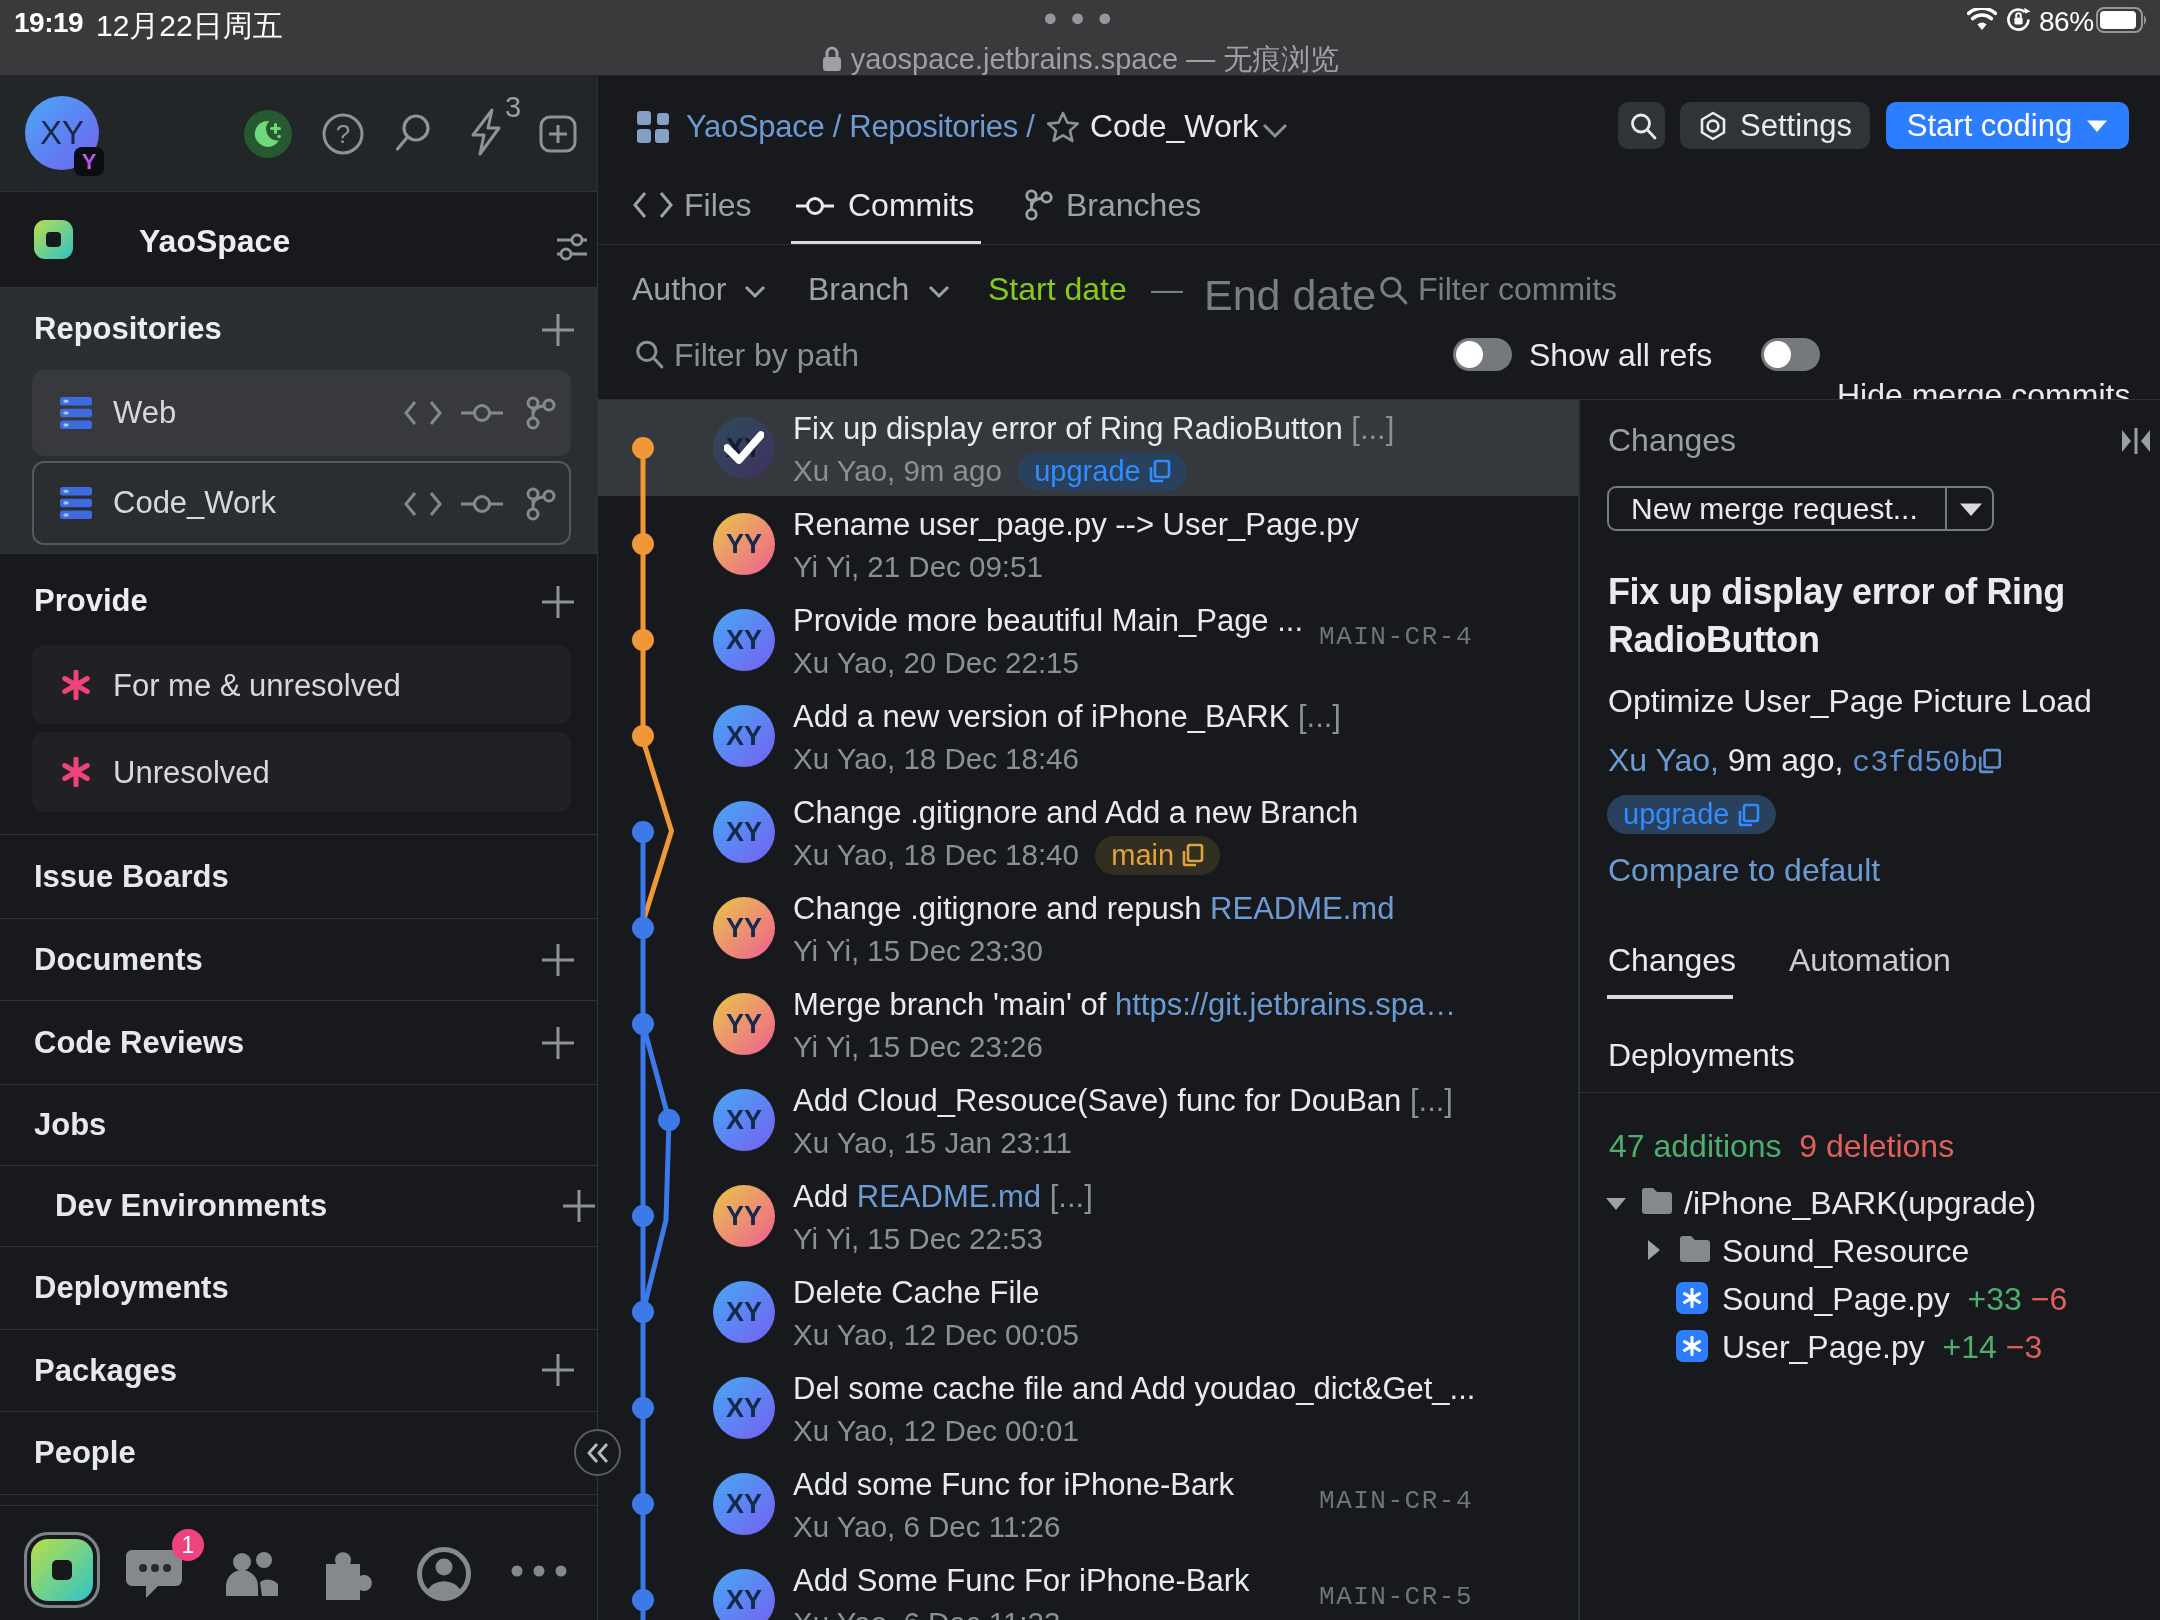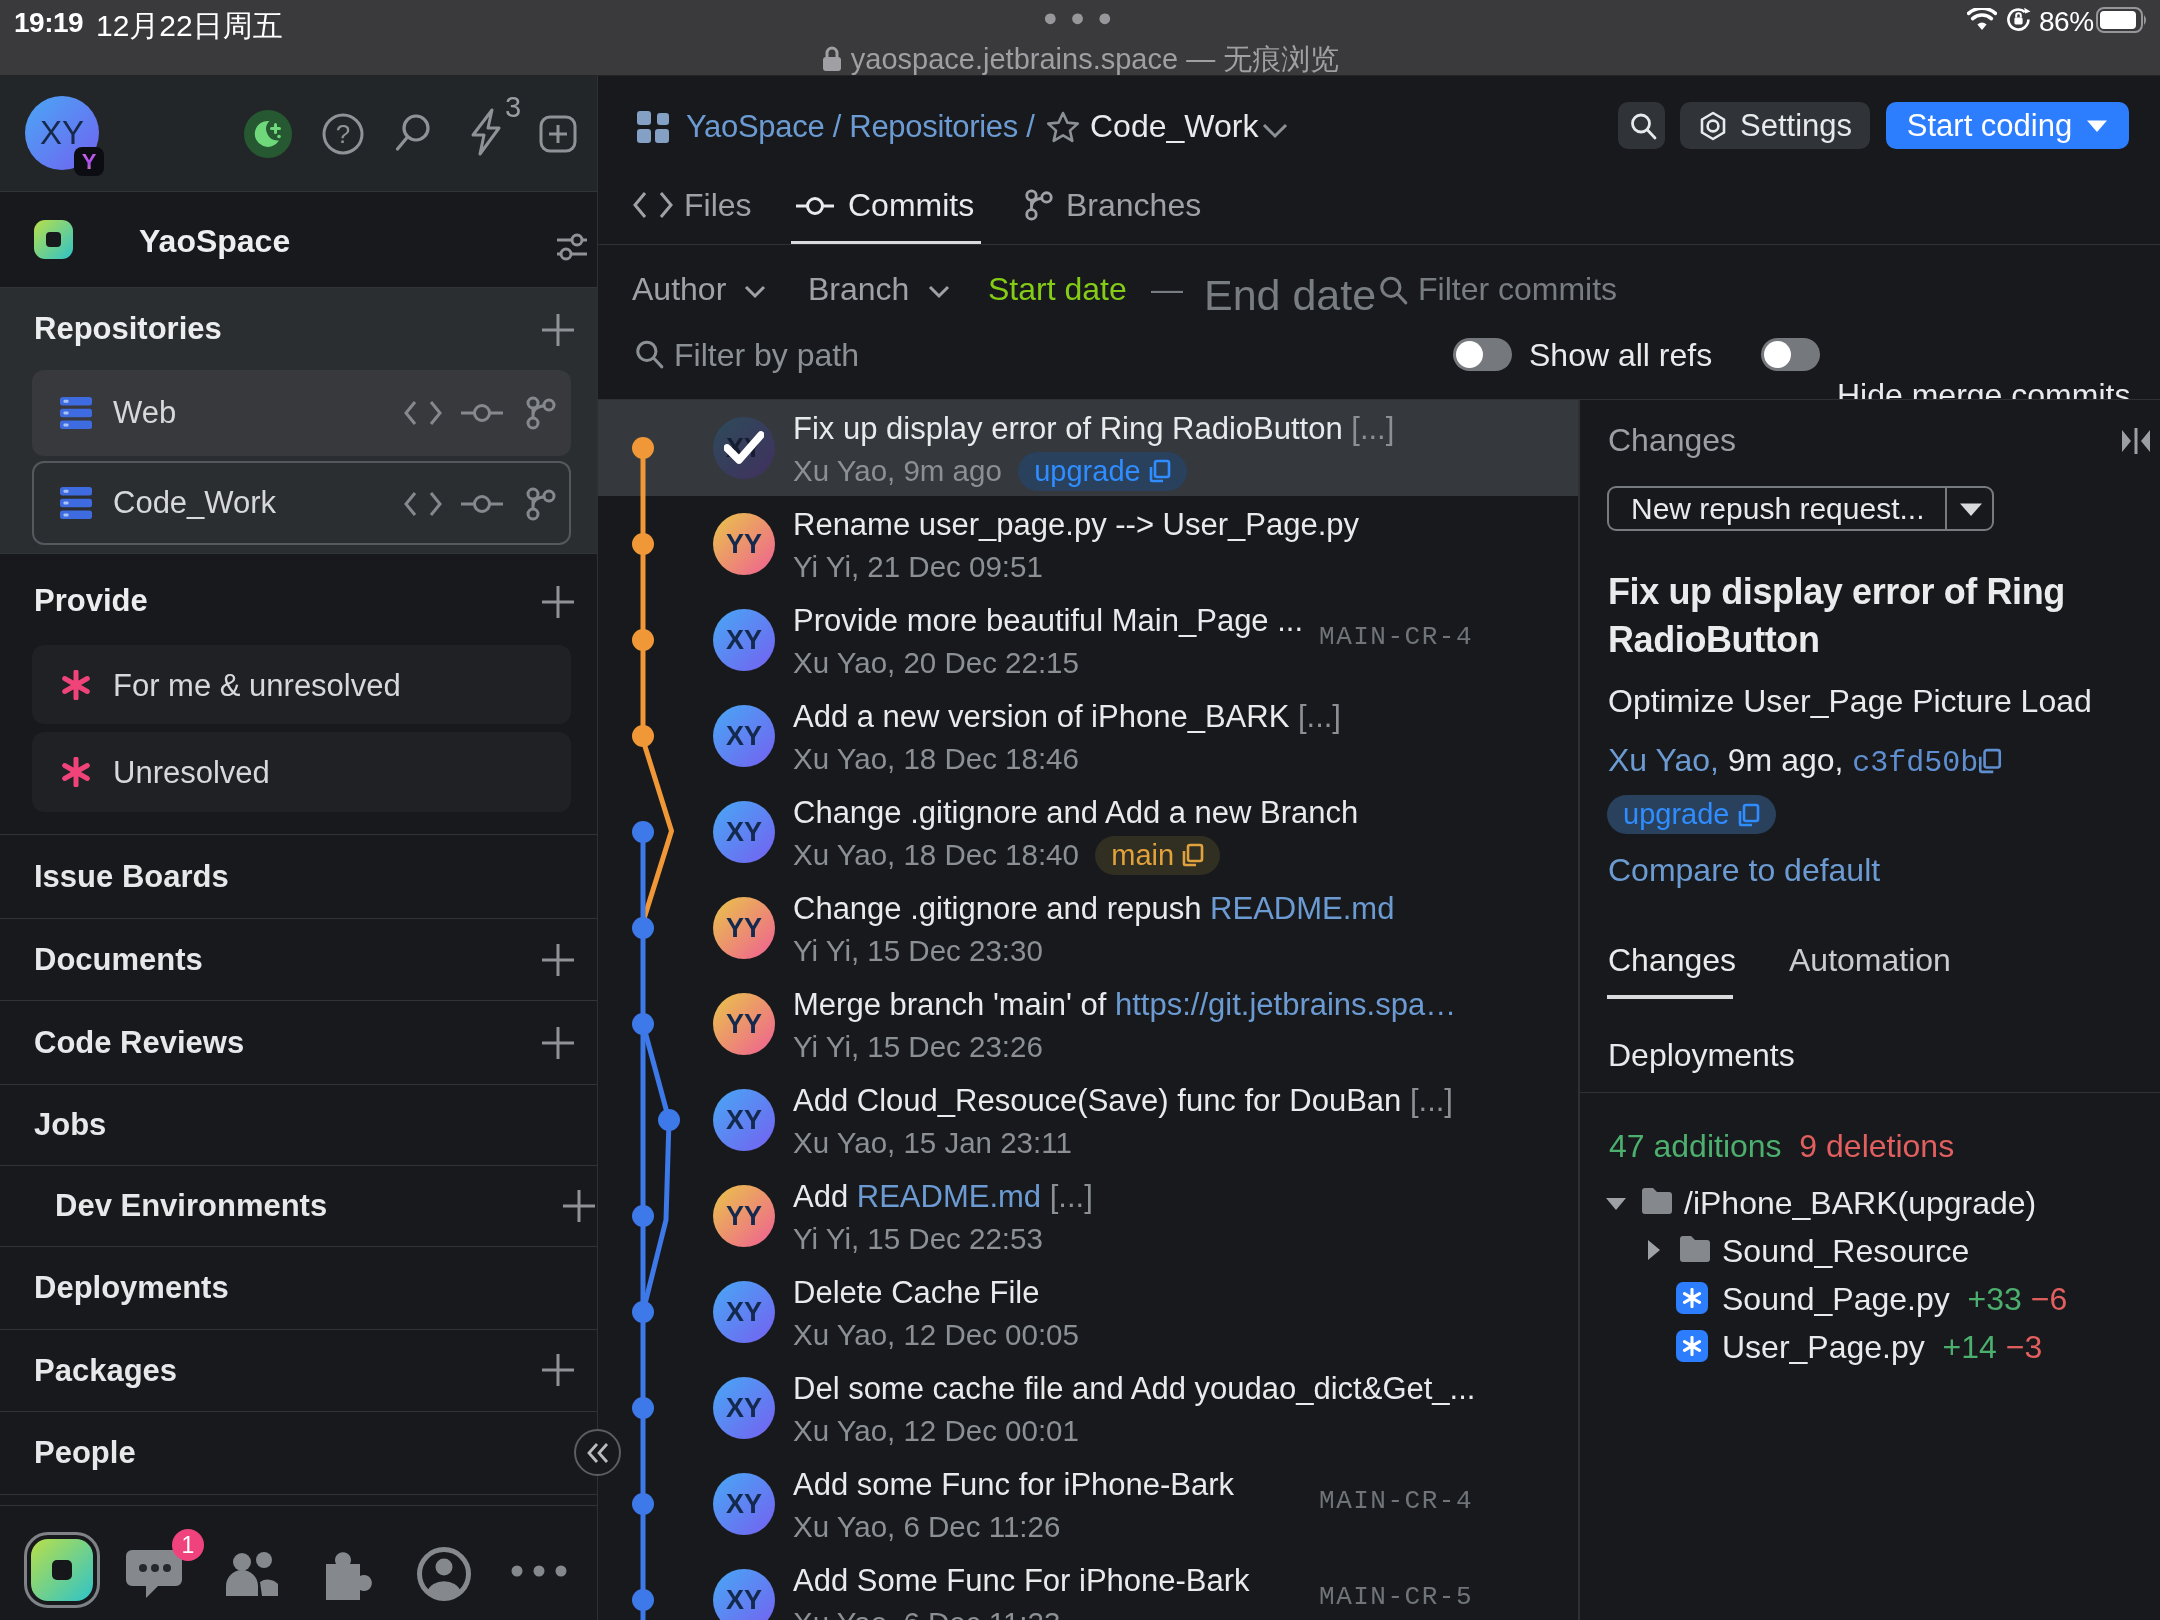--- a/index.html
+++ b/index.html
@@ -454,21 +454,21 @@
         <circle cx="45" cy="1200" r="11" fill="#3d79e8"></circle>
     </svg>
   </div>
   <div id="panel" class="abs">
     <div class="abs" style="left:28px;top:22px;font-size:32px;color:#9b9fa4;">Changes</div>
     <svg class="abs" style="left:540px;top:26px" width="32" height="30" viewBox="0 0 32 30">
         <path d="M2 4 l9 11 -9 11 Z M30 4 l-9 11 9 11 Z" fill="#9b9fa4"></path>
         <path d="M16 2 v26" stroke="#9b9fa4" stroke-width="3"></path>
       </svg>
     <div class="abs" style="left:27px;top:86px;width:387px;height:45px;border:2px solid #777b7f;border-radius:9px;">
-      <div class="abs" style="left:22px;top:4px;font-size:30px;color:#e8eaec;">New repush request...</div>
+      <div class="abs" style="left:22px;top:4px;font-size:30px;color:#e8eaec;">New merge request...</div>
       <div class="abs" style="left:336px;top:0;width:2px;height:41px;background:#777b7f;"></div>
       <svg class="abs" style="left:350px;top:14px" width="24" height="15" viewBox="0 0 24 15">
           <path d="M1 1.5 h22 L12 14 Z" fill="#d8dadc"></path>
         </svg>
     </div>
     <div class="abs" style="left:28px;top:168px;font-size:36px;font-weight:700;color:#e9ebed;line-height:48px;letter-spacing:-0.4px;">Fix up display error of Ring<br>RadioButton</div>
     <div class="abs" style="left:28px;top:283px;font-size:32px;color:#e8eaec;">Optimize User_Page Picture Load</div>
     <div class="abs" style="left:28px;top:342px;font-size:32px;color:#e8eaec;"><span class="link">Xu Yao,</span> 9m ago, <span style="font-family:'Liberation Mono',monospace;font-size:30px;color:#5f8fd0;">c3fd50b</span><svg width="24" height="26" viewBox="0 0 22 24" style="vertical-align:-3px">
           <rect x="6" y="2" width="14" height="16" rx="2" fill="none" stroke="#5f8fd0" stroke-width="2.4"></rect>
           <path d="M14 22 h-11 a1 1 0 0 1 -1 -1 v-13" fill="none" stroke="#5f8fd0" stroke-width="2.4"></path>

